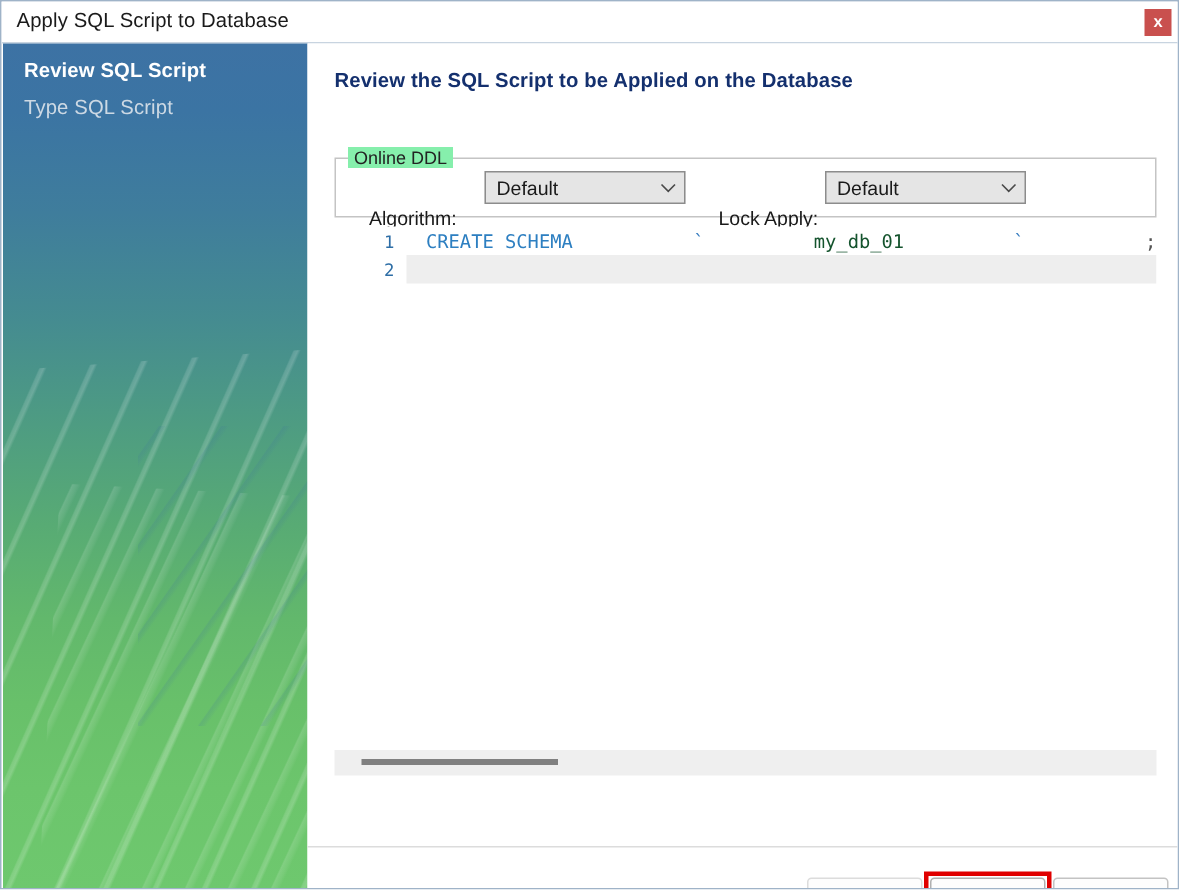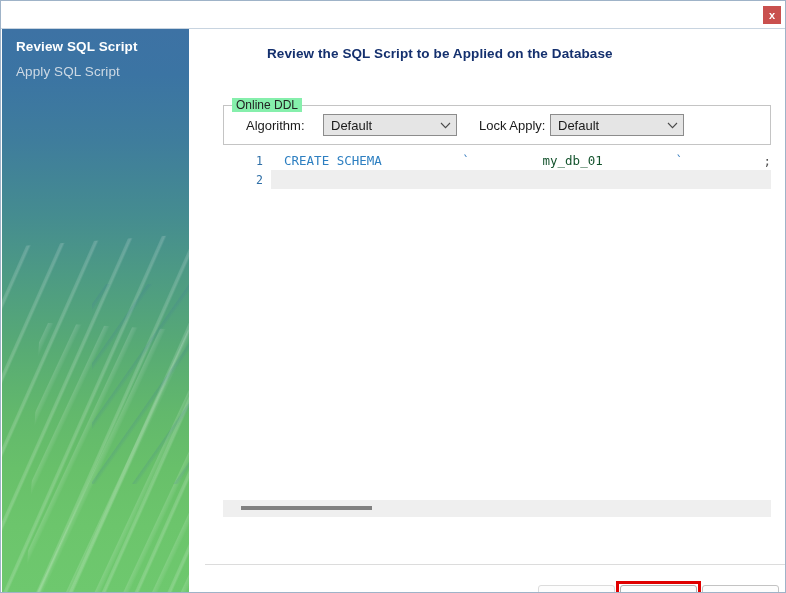--- a/index.html
+++ b/index.html
@@ -54,21 +54,21 @@
     font-size: 11px;
     font-weight: bold;
     line-height: 1;
     font-family: "Liberation Sans", sans-serif;
   }
 
   
   #sidebar {
     position: absolute;
     left: 1px; top: 28px;
-    width: 187px;
+    width: 203px;
     height: 564px;
     background: linear-gradient(to bottom,
         #3d72a4 0%,
         #3b74a3 8%,
         #3f7d9c 20%,
         #458c90 33%,
         #4e9c82 45%,
         #58ab74 57%,
         #62b86c 68%,
         #68c06a 78%,
@@ -153,21 +153,20 @@
   }
 
   #page-heading {
     position: absolute;
     left: 18px; top: 17px;
     font-size: 13.5px;
     font-weight: bold;
     color: #14306e;
     white-space: nowrap;
     letter-spacing: 0.1px;
-    margin-left: 44px;
   }
 
   
   #ddl-group {
     position: absolute;
     left: 18px; top: 76px;
     width: 548px;
     height: 40px;
     border: 1px solid #c4c4c4;
   }
@@ -179,20 +178,21 @@
     font-size: 12px;
     color: #222222;
     white-space: nowrap;
   }
 
   .field-label {
     position: absolute;
     font-size: 13px;
     color: #1a1a1a;
     white-space: nowrap;
+    margin-top: 20px;
   }
   #algorithm-label { left: 22px; top: 12px; }
   #locktype-label  { left: 255px; top: 12px; }
 
   .combo {
     position: absolute;
     height: 22px;
     background: #e5e5e5;
     border: 1px solid #8c8c8c;
     display: flex;
@@ -319,31 +319,32 @@
     border: 3px solid #e00000;
     pointer-events: none;
   }
 </style>
 </head>
 <body>
 
 <div id="window">
 
   <div id="titlebar">
+    <div id="title-text">Apply SQL Script to Database</div>
     <div id="close-button">
       <span class="x-glyph">x</span>
     </div>
   </div>
 
   <div id="sidebar">
     <div class="streaks"></div>
     <div class="streaks2"></div>
     <div class="streaks3"></div>
     <div class="step-item" id="step-review">Review SQL Script</div>
-    <div class="step-item" id="step-apply">Apply SQL Script</div>
+    <div class="step-item" id="step-apply">Type SQL Script</div>
   </div>
 
   <div id="content">
 
     <div id="page-heading">Review the SQL Script to be Applied on the Database</div>
 
     <div id="ddl-group">
       <div id="ddl-group-legend">Online DDL</div>
 
       <div class="field-label" id="algorithm-label">Algorithm:</div>

